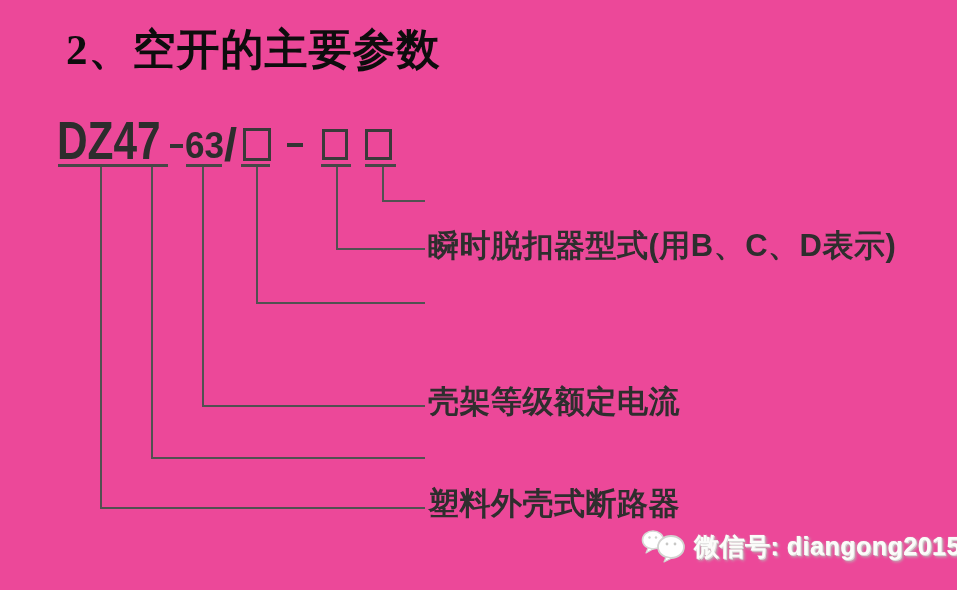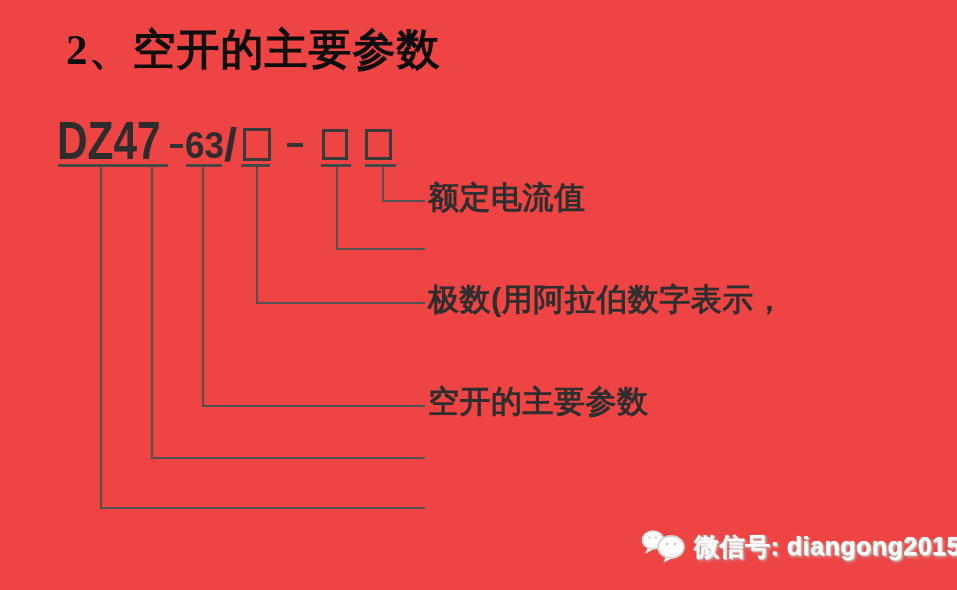--- a/index.html
+++ b/index.html
@@ -1,17 +1,17 @@
 <!DOCTYPE html>
 <html><head>
 <meta charset="utf-8">
 <style>
   html,body{margin:0;padding:0;background:#fff;}
   .stage{
-    position:relative;width:957px;height:590px;background:#ef4444;overflow:hidden;
+    position:relative;width:957px;height:590px;background:#ec4899;overflow:hidden;
     font-family:"Liberation Sans","DejaVu Sans",sans-serif;
   }
   
   .title{
     position:absolute;left:66px;top:24px;
     font-family:"Liberation Serif","DejaVu Serif",serif;
     font-weight:bold;font-size:43px;line-height:52px;color:#0d0d0d;
     letter-spacing:1px;white-space:nowrap;
   }
   
@@ -86,23 +86,23 @@
   <div class="uline u4"></div>
   <div class="uline u5"></div>
 
   <div class="conn c1"></div>
   <div class="conn c2"></div>
   <div class="conn c3"></div>
   <div class="conn c4"></div>
   <div class="conn c5"></div>
   <div class="conn c6"></div>
 
-  <div class="lbl lbl-rated">额定电流值</div>
-  <div class="lbl lbl-poles1">极数(用阿拉伯数字表示，</div>
-  <div class="lbl lbl-frame">空开的主要参数</div>
+  <div class="lbl lbl-trip">瞬时脱扣器型式(用B、C、D表示)</div>
+  <div class="lbl lbl-frame">壳架等级额定电流</div>
+  <div class="lbl lbl-breaker">塑料外壳式断路器</div>
 
   <div class="watermark">
     <svg class="wm-icon" width="48" height="38" viewBox="0 0 48 38">
 
       <ellipse cx="13" cy="13" rx="10.5" ry="9" fill="#ffffff" stroke="#d7d7d5" stroke-width="1.6"></ellipse>
       <path d="M8 21 L6 26 L13 22 Z" fill="#ffffff" stroke="#d7d7d5" stroke-width="1.2" stroke-linejoin="round"></path>
       <circle cx="9.5" cy="10.5" r="1.2" fill="#cfcfcd"></circle>
       <circle cx="16" cy="10.5" r="1.2" fill="#cfcfcd"></circle>
 
       <ellipse cx="31" cy="20" rx="13" ry="11" fill="#ffffff" stroke="#d2d2d0" stroke-width="1.8"></ellipse>

